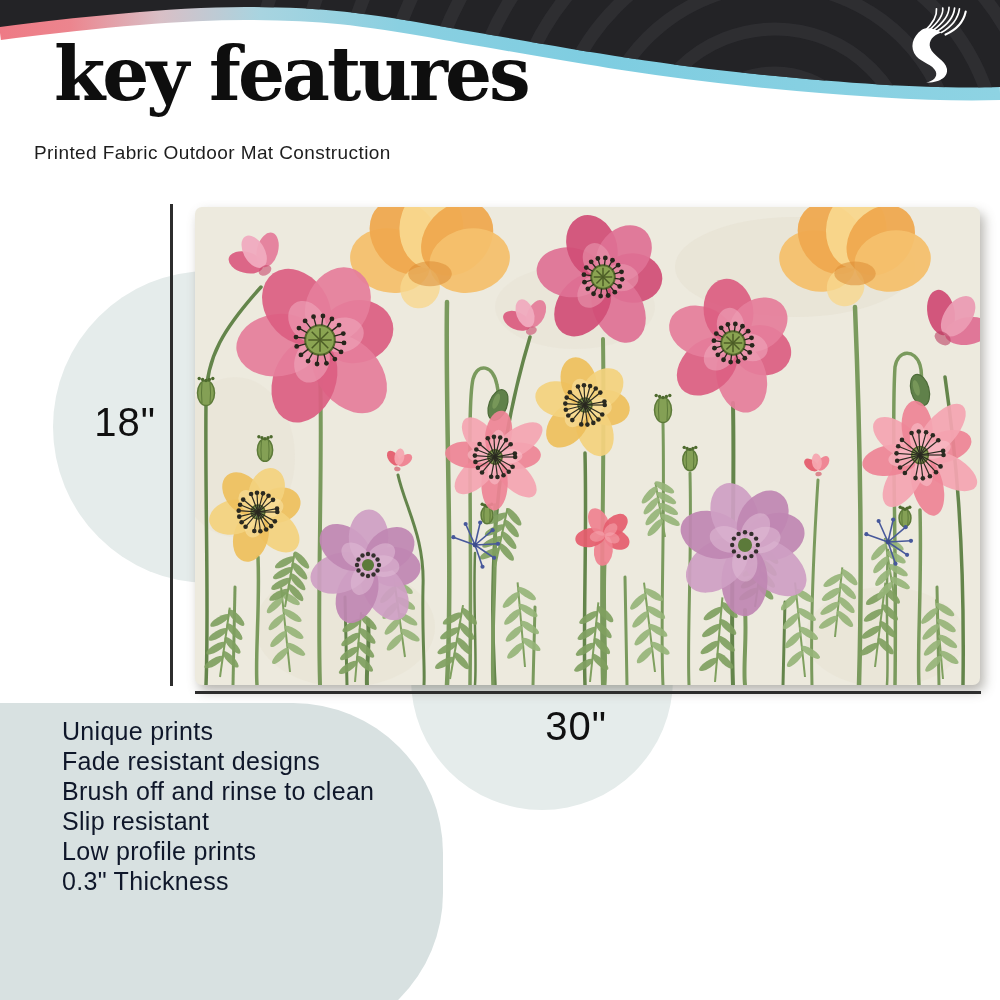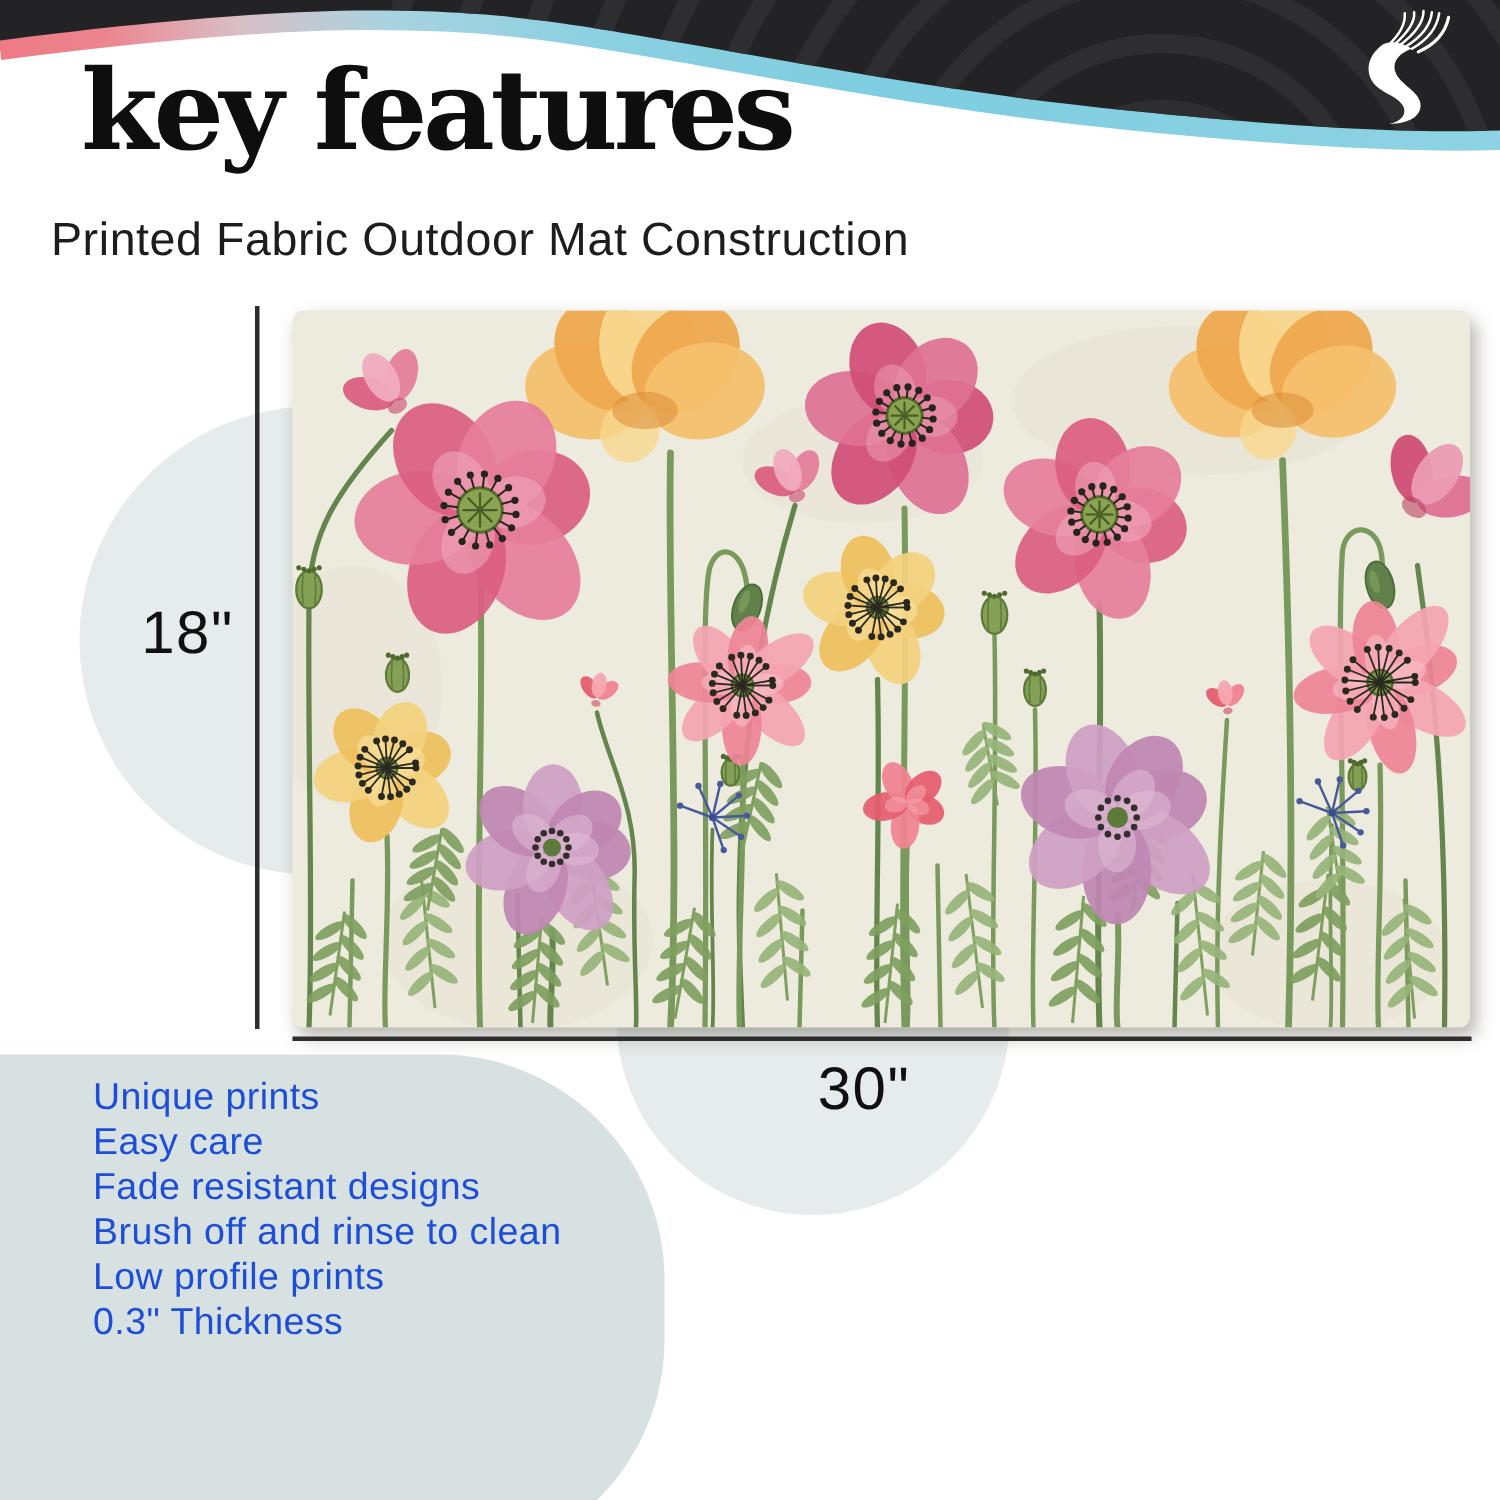--- a/index.html
+++ b/index.html
@@ -4,29 +4,29 @@
 <style>
   html,body{margin:0;padding:0;}
   body{width:1000px;height:1000px;position:relative;overflow:hidden;background:#ffffff;
        font-family:"Liberation Sans", sans-serif;}
   .abs{position:absolute;}
   
   #header-svg{left:0;top:0;width:1000px;height:140px;z-index:5;}
   #logo-svg{left:897px;top:6px;width:72px;height:78px;z-index:6;}
   #page-title{left:30px;top:36px;z-index:6;font-family:"DejaVu Serif",serif;font-weight:bold;
       font-size:74px;line-height:1.05;color:#0e0e0e;letter-spacing:-3px;white-space:nowrap;margin-left:24px;}
-  #page-subtitle{left:34px;top:142px;z-index:6;font-size:31px;color:#1d1d1d;letter-spacing:.4px;white-space:nowrap;}
+  #page-subtitle{left:34px;top:142px;z-index:6;font-size:19px;color:#1d1d1d;letter-spacing:.4px;white-space:nowrap;}
   
   .deco-circle{border-radius:50%;background:#e5eceb;z-index:1;}
   #circle-18{left:53px;top:271px;width:312px;height:312px;}
   #circle-30{left:411px;top:548px;width:262px;height:262px;}
   
   #feature-panel{left:-57px;top:703px;width:500px;height:340px;background:#d8e1e1;
       border-radius:24px 150px 150px 0;z-index:1;}
-  #feature-list{left:62px;top:716px;z-index:2;font-size:25px;line-height:30px;color:#1d4ed8;letter-spacing:.3px;}
+  #feature-list{left:62px;top:716px;z-index:2;font-size:25px;line-height:30px;color:#0f172a;letter-spacing:.3px;}
   
   #mat{left:195px;top:207px;width:785px;height:478px;z-index:2;border-radius:7px;overflow:hidden;
       background:#edeade;box-shadow:4px 6px 12px rgba(95,90,78,.45);}
   #mat svg{display:block;width:785px;height:478px;}
   .dim-line{background:#2d2d2d;z-index:3;}
   #dim-line-height{left:170px;top:204px;width:3px;height:482px;}
   #dim-line-width{left:195px;top:691px;width:786px;height:3px;}
   .dim-label{z-index:3;font-size:40px;color:#101010;letter-spacing:1px;white-space:nowrap;}
   #dim-label-height{left:78px;top:400px;width:94px;text-align:center;}
   #dim-label-width{left:490px;top:704px;width:172px;text-align:center;}
@@ -890,18 +890,18 @@
 </div>
 
 <div id="dim-line-height" class="abs dim-line"></div>
 <div id="dim-line-width" class="abs dim-line"></div>
 <div id="dim-label-height" class="abs dim-label">18"</div>
 <div id="dim-label-width" class="abs dim-label">30"</div>
 
 <div id="feature-panel" class="abs"></div>
 <div id="feature-list" class="abs">
     <div>Unique prints</div>
-    <div>Easy care</div>
     <div>Fade resistant designs</div>
     <div>Brush off and rinse to clean</div>
+    <div>Slip resistant</div>
     <div>Low profile prints</div>
     <div>0.3" Thickness</div>
   </div>
 
 </body></html>

